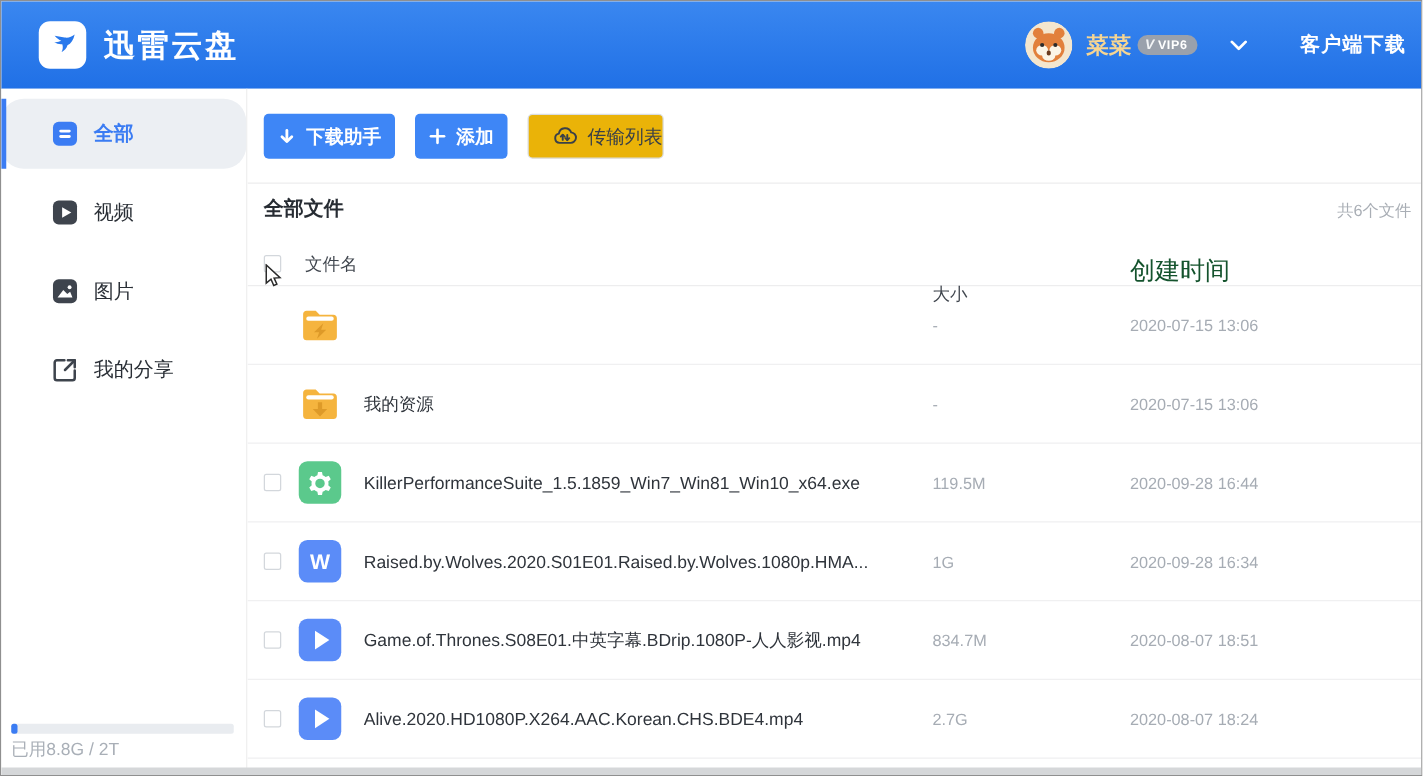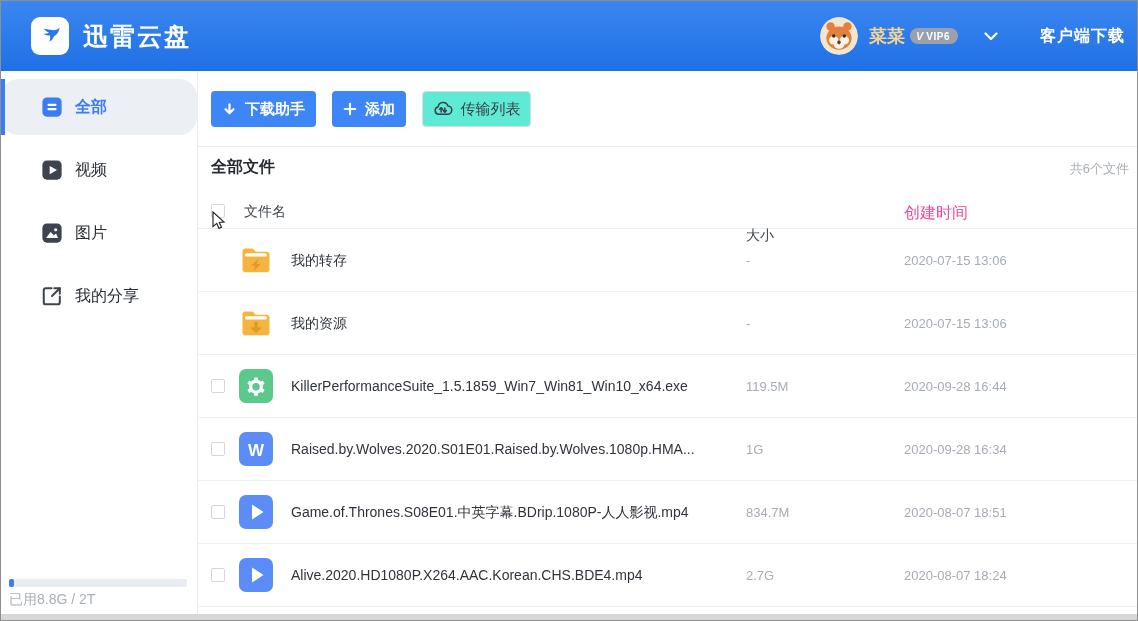--- a/index.html
+++ b/index.html
@@ -38,33 +38,33 @@
   .side-item.active .side-label{color:#3b7cf3;font-weight:bold;}
   .storage-bar{position:absolute;left:8px;bottom:33px;width:178px;height:8px;background:#e9ecf0;border-radius:2px;}
   .storage-fill{position:absolute;left:0;top:0;bottom:0;width:5px;background:#3b7cf3;border-radius:2px;}
   .storage-text{position:absolute;left:8px;bottom:11px;font-size:14px;color:#a9afb7;}
   
   .main{position:absolute;left:197px;top:70px;right:0;bottom:0;background:#fff;overflow:hidden;}
   .btn{position:absolute;top:20px;height:36px;border-radius:4px;display:flex;align-items:center;
     justify-content:center;cursor:pointer;font-size:15px;}
   .btn .bicon{display:flex;margin-right:8px;}
   .btn-primary{background:#3e86f6;color:#fff;font-weight:bold;border:none;}
-  .btn-default{background:#5eead4;color:#3a4048;border:1px solid #dadde1;font-weight:500;}
+  .btn-default{background:#eab308;color:#3a4048;border:1px solid #dadde1;font-weight:500;justify-content:flex-end;}
   .btn-dlhelper{left:13px;width:105px;}
   .btn-add{left:134px;width:74px;text-align:right;}
   .btn-transfer{left:224px;width:109px;}
   .toolbar-divider{position:absolute;left:0;right:0;top:75px;height:1px;background:#ededee;}
   .section-title{position:absolute;left:13px;top:86px;font-size:16px;font-weight:bold;color:#272c33;font-family:Liberation Mono, monospace;}
   .file-count{position:absolute;right:8px;top:89px;font-size:13px;color:#a9aeb5;}
   .table-header{position:absolute;left:0;right:0;top:125px;height:33px;border-bottom:1px solid #ededee;}
   .cb{position:absolute;width:14px;height:14px;border:1px solid #d3d7dc;border-radius:2px;background:#fff;}
   .table-header .cb{left:13px;top:8px;}
   .col-name-h{position:absolute;left:46px;top:7px;font-size:14px;color:#40464e;text-align:center;}
   .col-size-h{position:absolute;left:548px;top:7px;font-size:14px;color:#40464e;margin-top:24px;}
-  .col-date-h{position:absolute;left:706px;top:7px;font-size:16px;color:#ec4899;}
+  .col-date-h{position:absolute;left:706px;top:7px;font-size:20px;color:#14532d;}
   .file-list{position:absolute;left:0;right:0;top:158px;}
   .file-row{position:relative;height:63px;border-bottom:1px solid #f0f0f1;}
   .file-row .cb{left:13px;top:24px;}
   .ficon{position:absolute;left:40px;top:13px;width:36px;height:36px;display:flex;}
   .fname{position:absolute;left:93px;top:0;line-height:63px;font-size:14px;color:#2f343b;
     max-width:445px;white-space:nowrap;overflow:hidden;}
   .fsize{position:absolute;left:548px;top:0;line-height:63px;font-size:13px;color:#a6acb4;}
   .fdate{position:absolute;left:706px;top:0;line-height:63px;font-size:13px;color:#a6acb4;}
   
   .hscroll{position:absolute;left:0;right:0;bottom:0;height:6px;background:#d5d7d9;}
@@ -205,21 +205,20 @@
 
     <div class="file-list">
         <div class="file-row">
           <span class="ficon">
             <svg width="36" height="36" viewBox="0 0 36 36">
               <path d="M4.5 9.2c0-1.5 1.2-2.7 2.7-2.7h7.4l3.1 3.3h11.1c1.5 0 2.7 1.2 2.7 2.7v15c0 1.5-1.2 2.7-2.7 2.7H7.2c-1.5 0-2.7-1.2-2.7-2.7z" fill="#f5b43e"></path>
               <rect x="7" y="11.2" width="22" height="3.4" rx="1.7" fill="#fff"></rect>
               <polygon points="20.6,16.5 13.2,23.8 17.3,23.8 15.6,29 23,21.7 18.9,21.7" fill="#de9a28"></polygon>
             </svg>
           </span>
-          <span class="fname">我的转存</span>
           <span class="fsize">-</span>
           <span class="fdate">2020-07-15 13:06</span>
         </div>
         <div class="file-row">
           <span class="ficon">
             <svg width="36" height="36" viewBox="0 0 36 36">
               <path d="M4.5 9.2c0-1.5 1.2-2.7 2.7-2.7h7.4l3.1 3.3h11.1c1.5 0 2.7 1.2 2.7 2.7v15c0 1.5-1.2 2.7-2.7 2.7H7.2c-1.5 0-2.7-1.2-2.7-2.7z" fill="#f5b43e"></path>
               <rect x="7" y="11.2" width="22" height="3.4" rx="1.7" fill="#fff"></rect>
               <rect x="16.3" y="16.8" width="3.4" height="6.2" fill="#de9a28"></rect>
               <polygon points="12.2,22.2 23.8,22.2 18,28.2" fill="#de9a28"></polygon>

